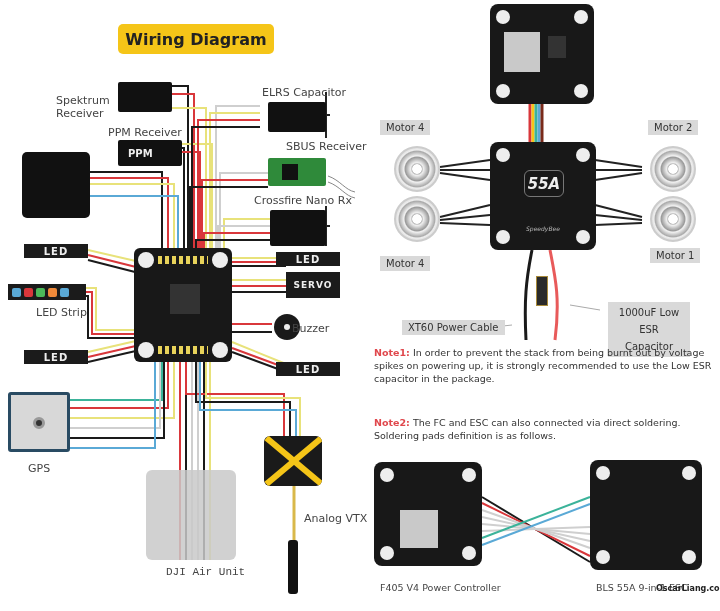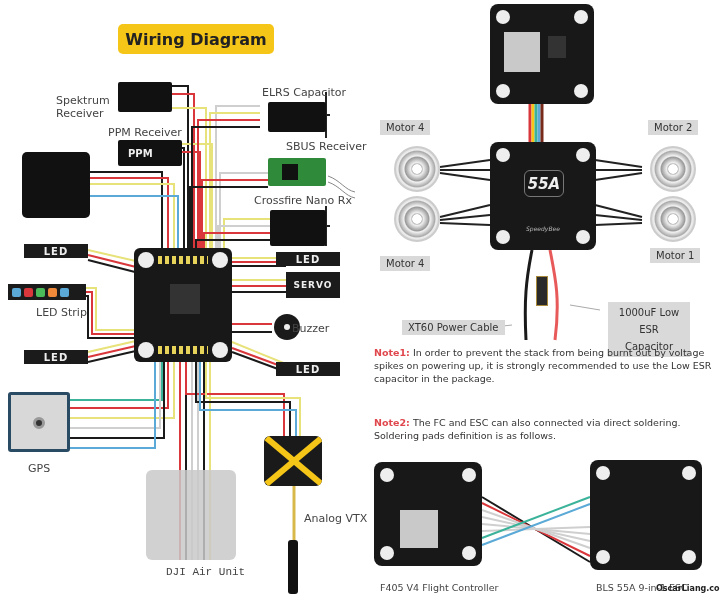--- a/index.html
+++ b/index.html
@@ -238,15 +238,15 @@
   <div style="position:absolute; left:6px; bottom:6px; width:14px; height:14px; border-radius:50%; background:#eee;"></div>
   <div style="position:absolute; right:6px; bottom:6px; width:14px; height:14px; border-radius:50%; background:#eee;"></div>
   <div style="position:absolute; left:26px; top:48px; width:38px; height:38px; background:#c9c9c9;"></div>
 </div>
 <div class="abs" style="left:590px; top:460px; width:112px; height:110px; background:#181818; border-radius:8px;">
   <div style="position:absolute; left:6px; top:6px; width:14px; height:14px; border-radius:50%; background:#eee;"></div>
   <div style="position:absolute; right:6px; top:6px; width:14px; height:14px; border-radius:50%; background:#eee;"></div>
   <div style="position:absolute; left:6px; bottom:6px; width:14px; height:14px; border-radius:50%; background:#eee;"></div>
   <div style="position:absolute; right:6px; bottom:6px; width:14px; height:14px; border-radius:50%; background:#eee;"></div>
 </div>
-<div class="abs lbl-sm" style="left:380px; top:582px;">F405 V4 Flight Controller</div>
+<div class="abs lbl-sm" style="left:380px; top:582px;">F405 V4 Power Controller</div>
 <div class="abs lbl-sm" style="left:596px; top:582px;">BLS 55A 9-in-1 ESC</div>
 <div class="abs" style="left:656px; top:584px; font-size:8px; color:#222; font-weight:bold;">OscarLiang.com</div>
 
 </body></html>

